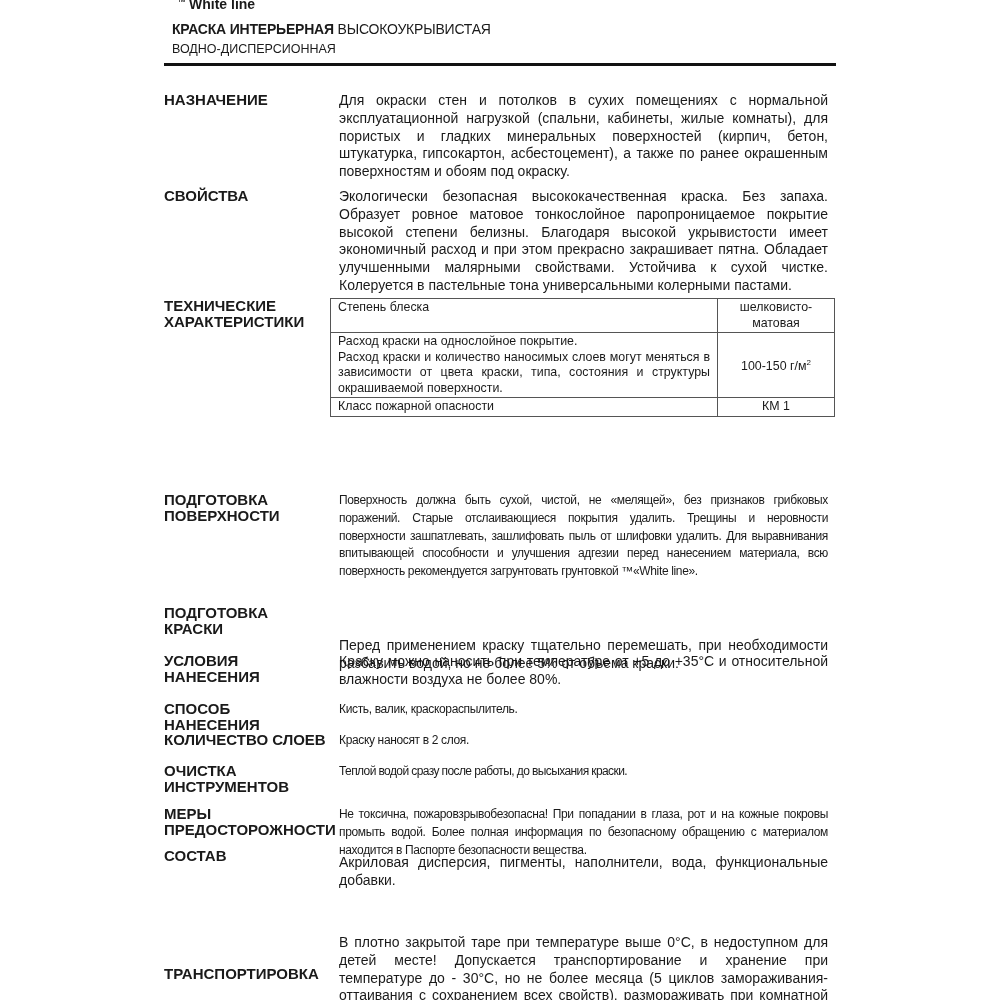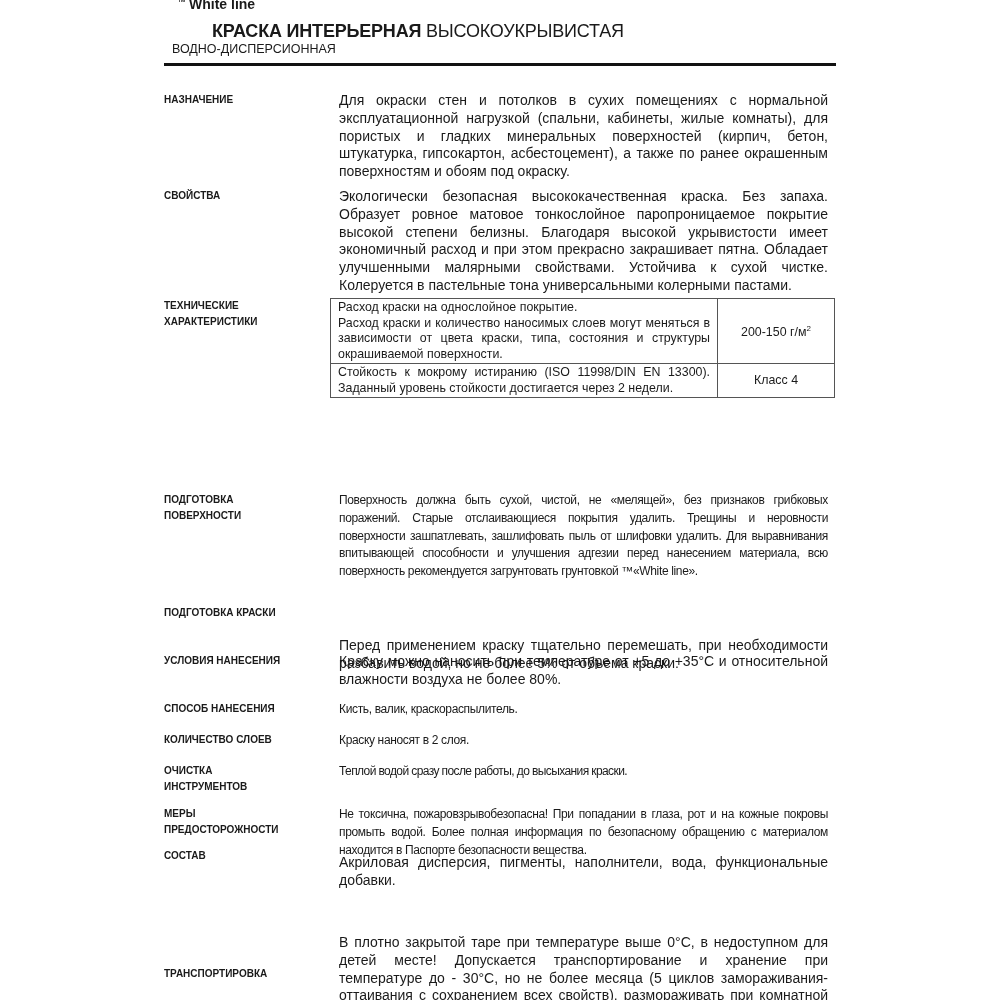--- a/index.html
+++ b/index.html
@@ -1,24 +1,24 @@
 <!DOCTYPE html>
 <html><head>
 <meta charset="utf-8">
 <style>
   html, body { margin: 0; padding: 0; background: #ffffff; }
   body { width: 1000px; height: 1000px; overflow: hidden; position: relative;
          font-family: "Liberation Sans", sans-serif; color: #1a1a1a; }
   .brand { position: absolute; left: 178px; top: -4px; font-size: 14px; font-weight: bold; }
   .brand sup { font-size: 8px; vertical-align: 4px; margin-right: 3px; }
-  .title { position: absolute; left: 172px; top: 21px; font-size: 18px; letter-spacing: -0.2px; margin-left: 40px; }
+  .title { position: absolute; left: 172px; top: 21px; font-size: 14px; letter-spacing: -0.2px; }
   .title b { font-weight: bold; }
   .subtitle { position: absolute; left: 172px; top: 42px; font-size: 12.5px; }
   .rule { position: absolute; left: 164px; top: 63px; width: 672px; height: 3px; background: #111; }
-  .label { position: absolute; left: 164px; font-size: 10px; font-weight: bold; line-height: 16px; width: 165px; }
+  .label { position: absolute; left: 164px; font-size: 15px; font-weight: bold; line-height: 16px; width: 165px; }
   .text { position: absolute; left: 339px; width: 489px; font-size: 14px; line-height: 17.8px;
           text-align: justify; text-align-last: left; }
   .text.narrow { font-size: 12px; letter-spacing: -0.35px; }
 
   table.specs { position: absolute; left: 330px; top: 298px; width: 505px; border-collapse: collapse;
                 font-size: 12.4px; line-height: 15.5px; }
   table.specs td { border: 1px solid #555; padding: 1px 7px; vertical-align: middle; }
   table.specs td.param { width: 372px; text-align: justify; text-align-last: left; }
   table.specs td.val { text-align: center; }
   table.specs td.top { vertical-align: top; }
@@ -36,30 +36,34 @@
 
 <div class="label" style="top:188px">СВОЙСТВА</div>
 <div class="text" style="top:188px">Экологически безопасная высококачественная краска. Без запаха. Образует ровное матовое тонкослойное паропроницаемое покрытие высокой степени белизны. Благодаря высокой укрывистости имеет экономичный расход и при этом прекрасно закрашивает пятна. Обладает улучшенными малярными свойствами. Устойчива к сухой чистке. Колеруется в пастельные тона универсальными колерными пастами.</div>
 
 <div class="label" style="top:298px">
   <div>ТЕХНИЧЕСКИЕ</div>
   <div>ХАРАКТЕРИСТИКИ</div>
 </div>
 <table class="specs">
   <tbody>
+      <tr style="height:30px">
+    <td class="param top">Степень блеска</td>
+    <td class="val"><span style="display:inline-block;width:90px">шелковисто-матовая</span></td>
+  </tr>
   <tr style="height:63px">
     <td class="param">
       <div>Расход краски на однослойное покрытие.</div>
       <div style="text-align:justify;text-align-last:left">Расход краски и количество наносимых слоев могут меняться в зависимости от цвета краски, типа, состояния и структуры окрашиваемой поверхности.</div>
     </td>
-    <td class="val"><span>200-150 г/м</span><sup style="font-size:8px">2</sup></td>
+    <td class="val"><span>100-150 г/м</span><sup style="font-size:8px">2</sup></td>
   </tr>
-  <tr style="height:30px">
-    <td class="param">Стойкость к мокрому истиранию (ISO 11998/DIN EN 13300). Заданный уровень стойкости достигается через 2 недели.</td>
-    <td class="val">Класс 4</td>
+  <tr style="height:18px">
+    <td class="param">Класс пожарной опасности</td>
+    <td class="val">КМ 1</td>
   </tr>
 </tbody>
   </table>
 
 <div class="label" style="top:492px">
   <div>ПОДГОТОВКА</div>
   <div>ПОВЕРХНОСТИ</div>
 </div>
 <div class="text narrow" style="top:492px">Поверхность должна быть сухой, чистой, не «мелящей», без признаков грибковых поражений. Старые отслаивающиеся покрытия удалить. Трещины и неровности поверхности зашпатлевать, зашлифовать пыль от шлифовки удалить. Для выравнивания впитывающей способности и улучшения адгезии перед нанесением материала, всю поверхность рекомендуется загрунтовать грунтовкой ™«White line».</div>
 

